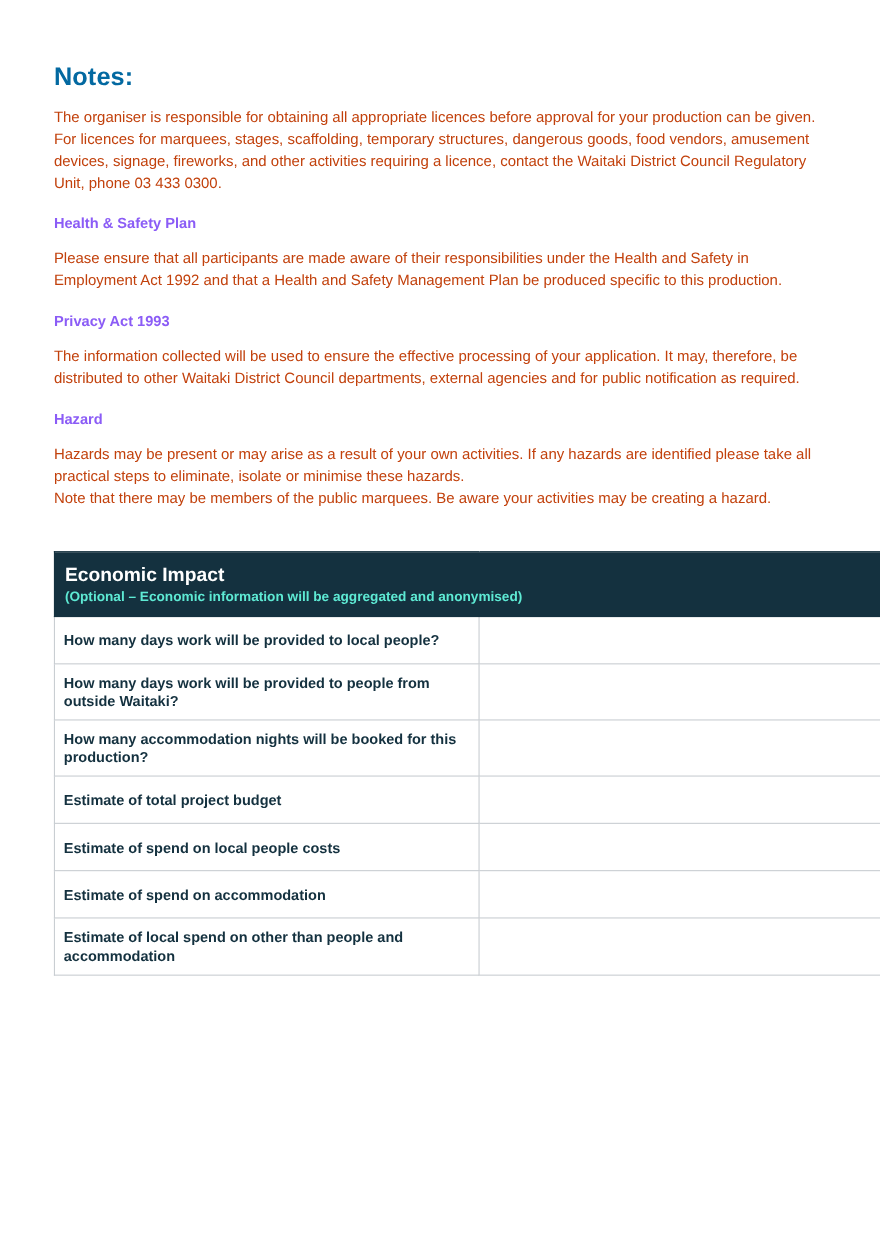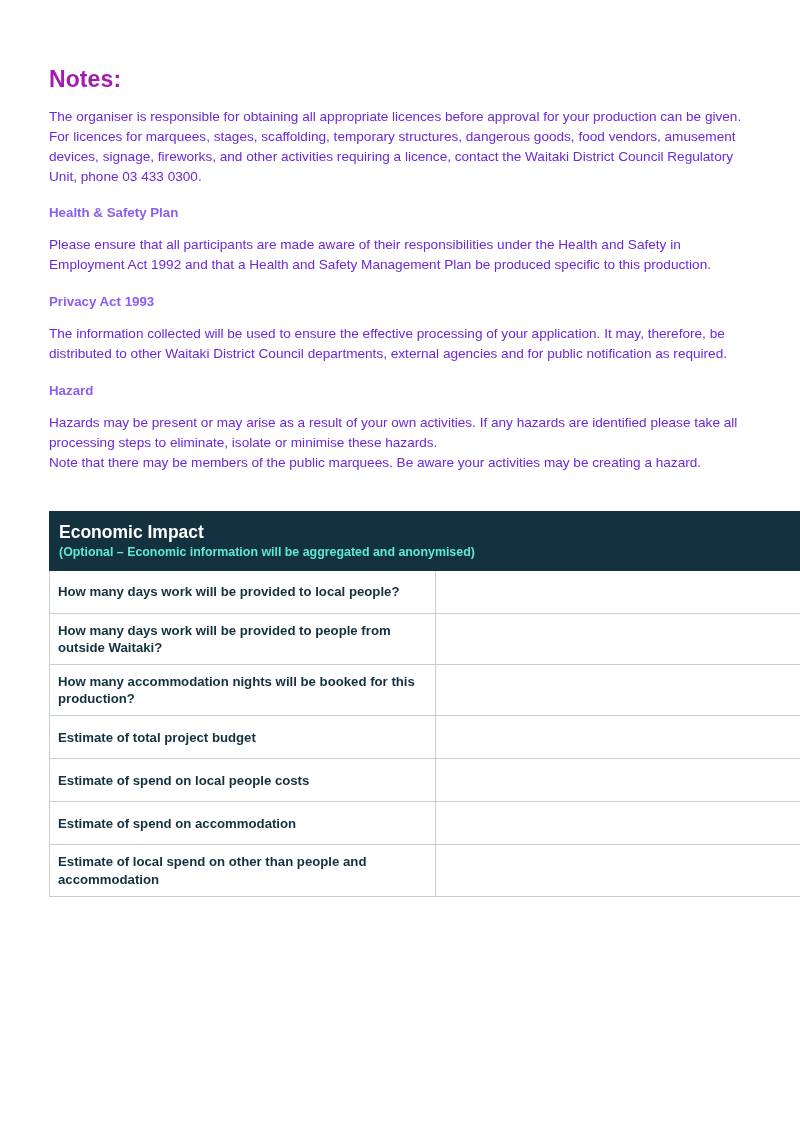--- a/index.html
+++ b/index.html
@@ -22,38 +22,38 @@
     position: absolute;
     left: 49px;
     top: 48px;
     width: 706px;
   }
 
   
   .doc-title {
     font-size: 23px;
     font-weight: bold;
-    color: #a21caf;
+    color: #0369a1;
     letter-spacing: 0.1px;
-    margin: 18px 0 13px 0;
+    margin: 8px 0 13px 0;
     line-height: 1.2;
   }
   .sub-heading {
     font-size: 13.3px;
     font-weight: bold;
     color: #8b5cf6;
     margin: 0;
     padding: 0;
     line-height: 1.5;
   }
 
   
   .para {
     font-size: 13.6px;
-    color: #6d28d9;
+    color: #c2410c;
     line-height: 1.47;
     margin: 0;
     text-align: left;
   }
   .gap-after-para  { margin-bottom: 17px; }
   .gap-after-head  { margin-bottom: 12px; }
 
   
   .econ-table {
     margin-top: 38px;
@@ -134,21 +134,21 @@
 
     <p class="para gap-after-para">The organiser is responsible for obtaining all appropriate licences before approval for your production can be given.  For licences for marquees, stages, scaffolding, temporary structures, dangerous goods, food vendors, amusement devices, signage, fireworks, and other activities requiring a licence, contact the Waitaki District Council Regulatory Unit, phone 03 433 0300.</p>
 
     <h2 class="sub-heading gap-after-head">Health &amp; Safety Plan</h2>
     <p class="para gap-after-para">Please ensure that all participants are made aware of their responsibilities under the Health and Safety in Employment Act 1992 and that a Health and Safety Management Plan be produced specific to this production.</p>
 
     <h2 class="sub-heading gap-after-head">Privacy Act 1993</h2>
     <p class="para gap-after-para">The information collected will be used to ensure the effective processing of your application. It may, therefore, be distributed to other Waitaki District Council departments, external agencies and for public notification as required.</p>
 
     <h2 class="sub-heading gap-after-head">Hazard</h2>
-    <p class="para">Hazards may be present or may arise as a result of your own activities. If any hazards are identified please take all processing steps to eliminate, isolate or minimise these hazards.</p>
+    <p class="para">Hazards may be present or may arise as a result of your own activities. If any hazards are identified please take all practical steps to eliminate, isolate or minimise these hazards.</p>
     <p class="para">Note that there may be members of the public marquees. Be aware your activities may be creating a hazard.</p>
 
     <table class="econ-table">
       <tbody>
         <tr>
           <td class="econ-banner-cell" colspan="2">
             <span class="banner-title">Economic Impact</span>
             <span class="banner-subtitle">(Optional – Economic information will be aggregated and anonymised)</span>
           </td>
         </tr>

